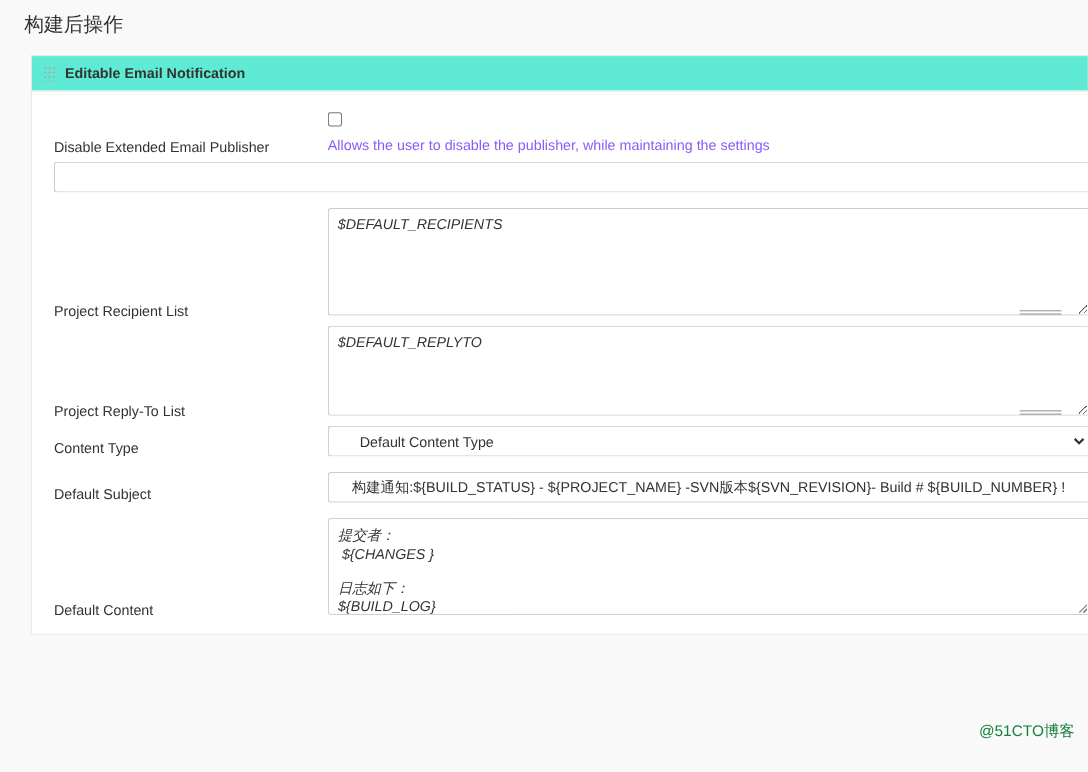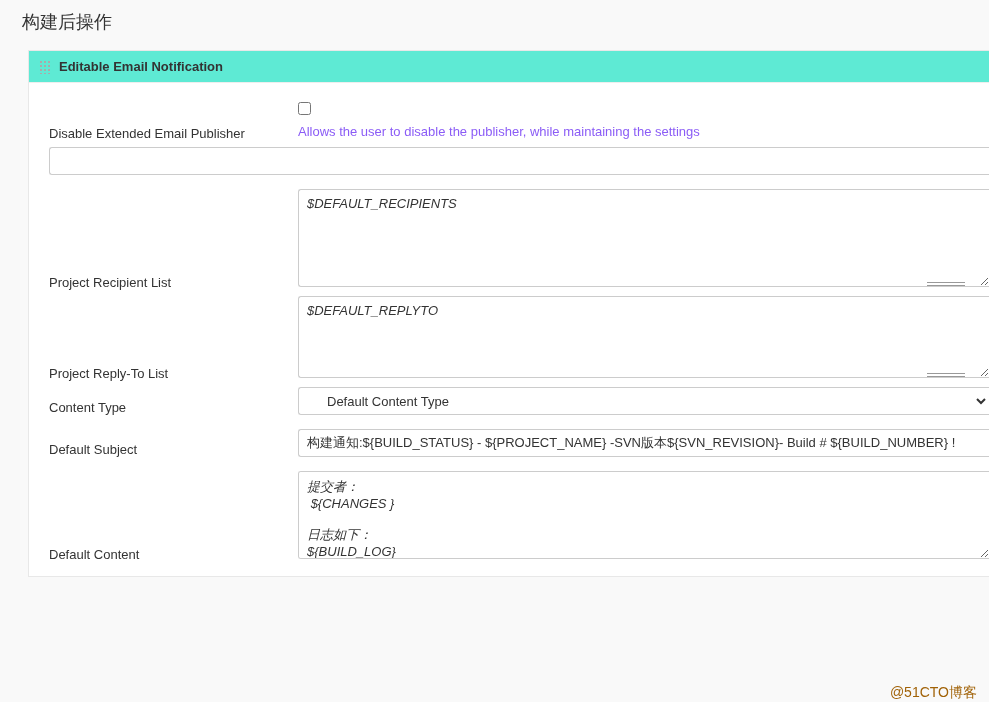--- a/index.html
+++ b/index.html
@@ -78,21 +78,21 @@
     }
     .help-text-below {
       color: #333;
       font-size: 13px;
       margin-top: 8px;
       margin-bottom: 14px;
     }
     input[type="text"] {
       width: 100%;
       height: 28px;
-      padding: 4px 8px;
+      padding: 4px 21px;
       border: 1px solid #ccc;
       border-right: none;
       border-radius: 3px 0 0 3px;
       font-size: 13px;
       font-family: inherit;
       color: #333;
     }
     textarea {
       width: 100%;
       padding: 6px 8px;
@@ -136,22 +136,22 @@
       margin-top: 7px;
       width: 13px;
       height: 13px;
     }
     .ta-h-90 { height: 98px; }
     .ta-h-80 { height: 82px; }
     .ta-h-content { height: 88px; }
     .watermark {
       position: absolute;
       right: 12px;
-      bottom: 0;
-      color: #a16207;
+      bottom: 28px;
+      color: #15803d;
       font-size: 14px;
       pointer-events: none;
     }
   </style>
 </head>
 <body>
 
 <div class="page-header">构建后操作</div>
 
 <div class="section-box">

